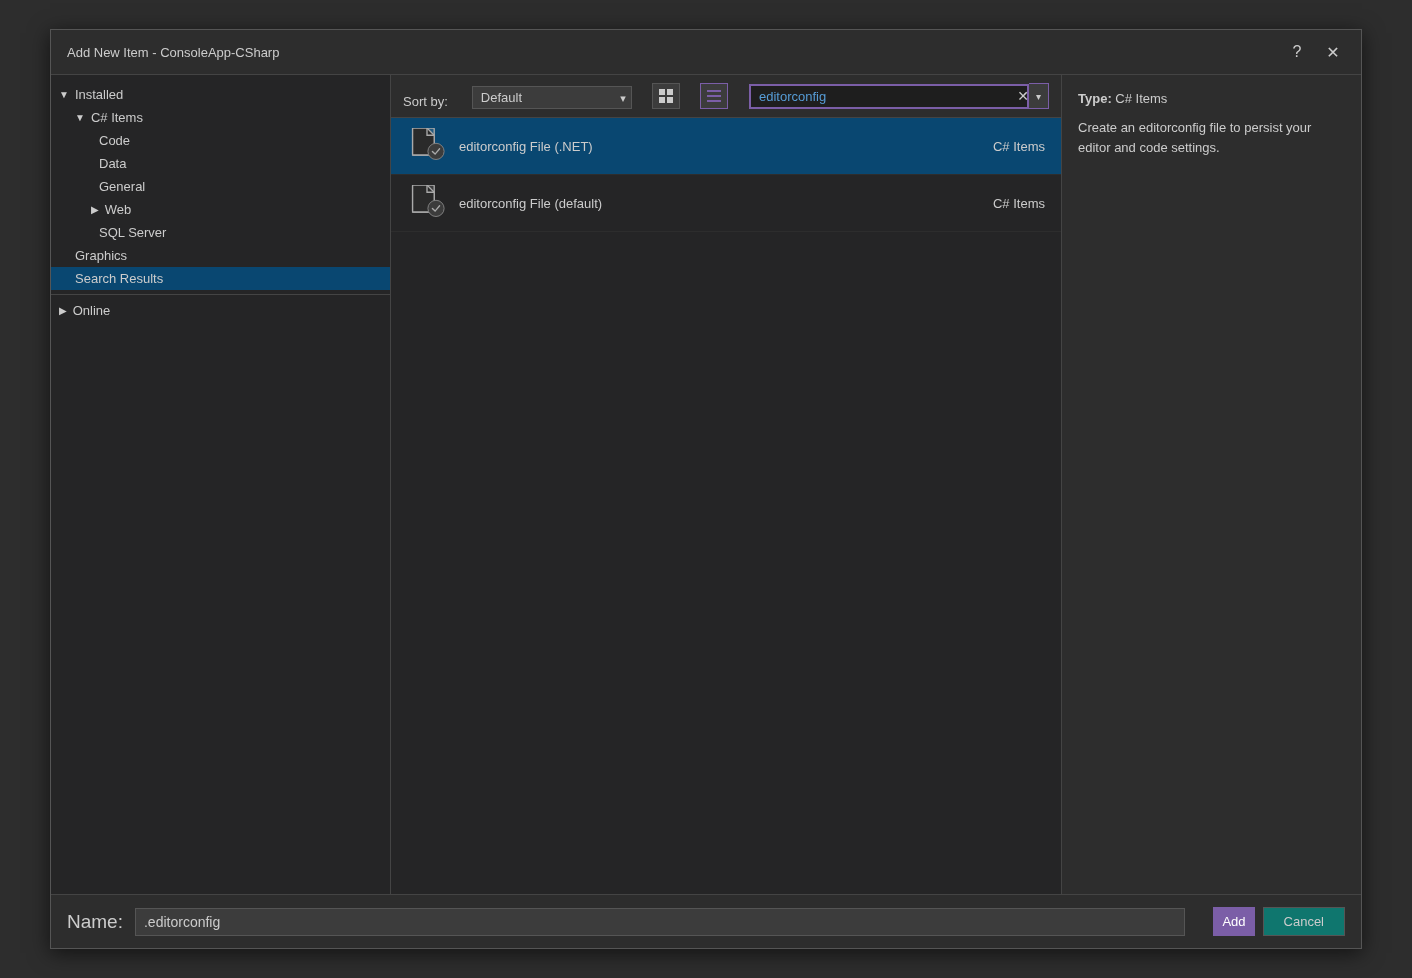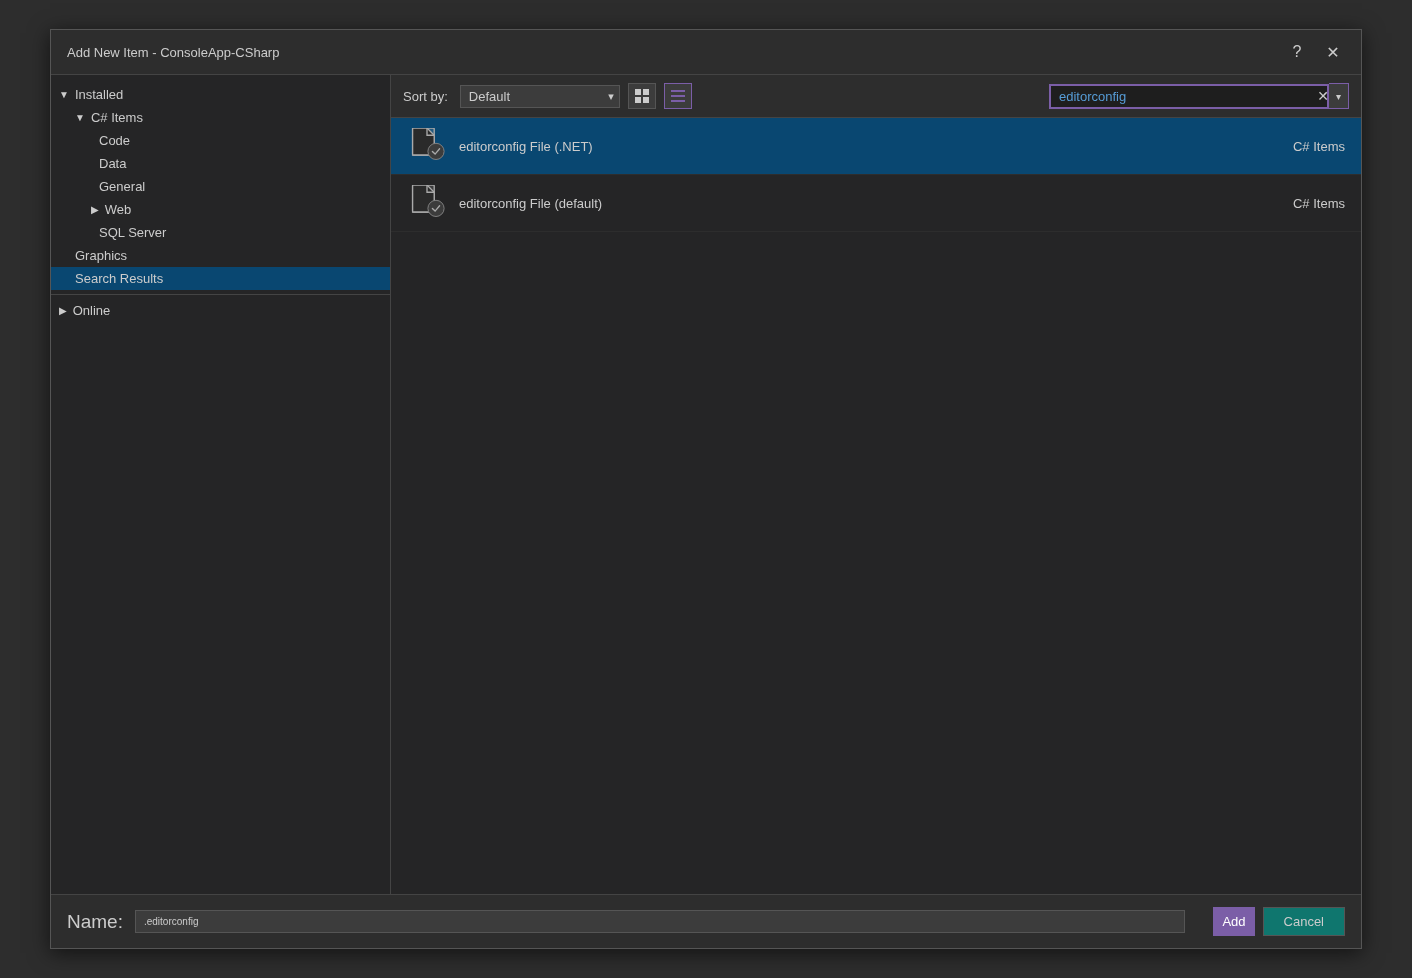--- a/index.html
+++ b/index.html
@@ -84,23 +84,23 @@
     .indent-2 { padding-left: 40px; }
     
     .main-area {
       flex: 1;
       display: flex;
       flex-direction: column;
       overflow: hidden;
     }
     .toolbar {
       display: flex;
-      align-items: center;
+      align-items: flex-end;
       padding: 8px 12px;
-      gap: 8px;
+      gap: 20px;
       border-bottom: 1px solid #444;
       flex-shrink: 0;
       background: #2d2d2d;
     }
     .sortby-label {
       color: #cccccc;
       font-size: 13px;
       margin-right: 4px;
     }
     .sort-select {
@@ -261,21 +261,21 @@
       font-size: 19px;
       color: #cccccc;
       white-space: nowrap;
     }
     .name-input {
       flex: 1;
       background: #3c3c3c;
       border: 1px solid #555;
       color: #cccccc;
       padding: 5px 8px;
-      font-size: 10px;
+      font-size: 14px;
       outline: none;
     }
     .action-buttons {
       display: flex;
       gap: 8px;
       margin-left: 16px;
     }
     .btn-add {
       background: #7b5ea7;
       border: 1px solid #7b5ea7;
@@ -421,20 +421,27 @@
               <circle cx="28" cy="26" r="9" fill="#3c3c3c" stroke="#888" stroke-width="1"></circle>
               <path d="M24 26 L27 29 L32 23" stroke="#aaaaaa" stroke-width="1.5" fill="none" stroke-linecap="round"></path>
             </svg>
           </div>
           <span class="item-name">editorconfig File (default)</span>
           <span class="item-category">C# Items</span>
         </div>
       </div>
     </div>
 
+    <div class="right-panel">
+      <div class="right-panel-type">
+        <span class="label">Type:</span>
+        <span class="value">C# Items</span>
+      </div>
+      <div class="right-panel-desc">Create an editorconfig file to persist your editor and code settings.</div>
+    </div>
   </div>
 
   <div class="bottom-bar">
     <span class="name-label">Name:</span>
     <input class="name-input" type="text" value=".editorconfig" style="">
     <div class="action-buttons">
       <button class="btn-add">Add</button>
       <button class="btn-cancel">Cancel</button>
     </div>
   </div>

